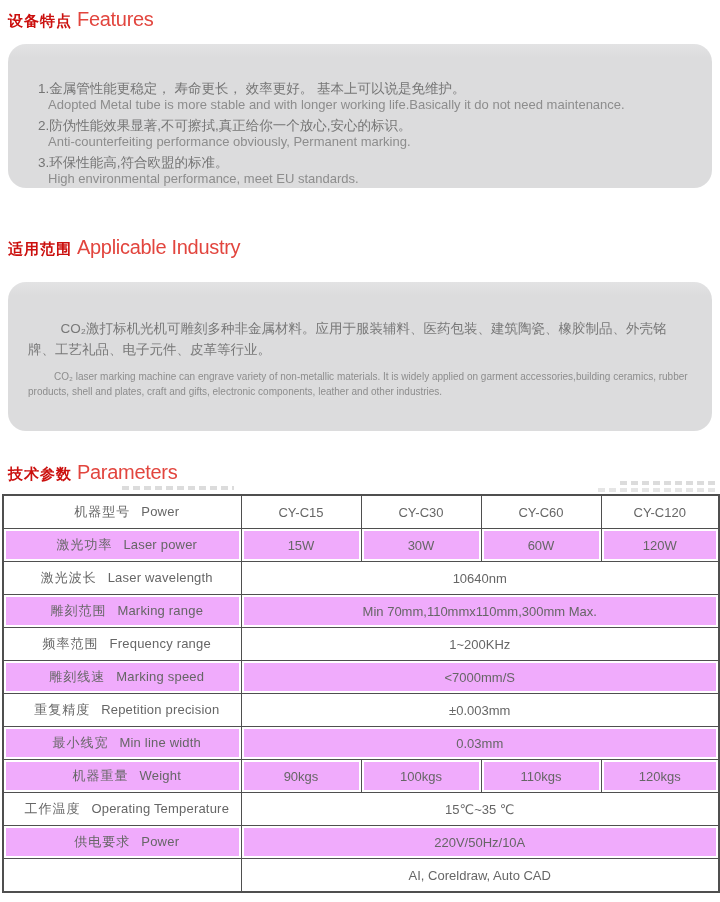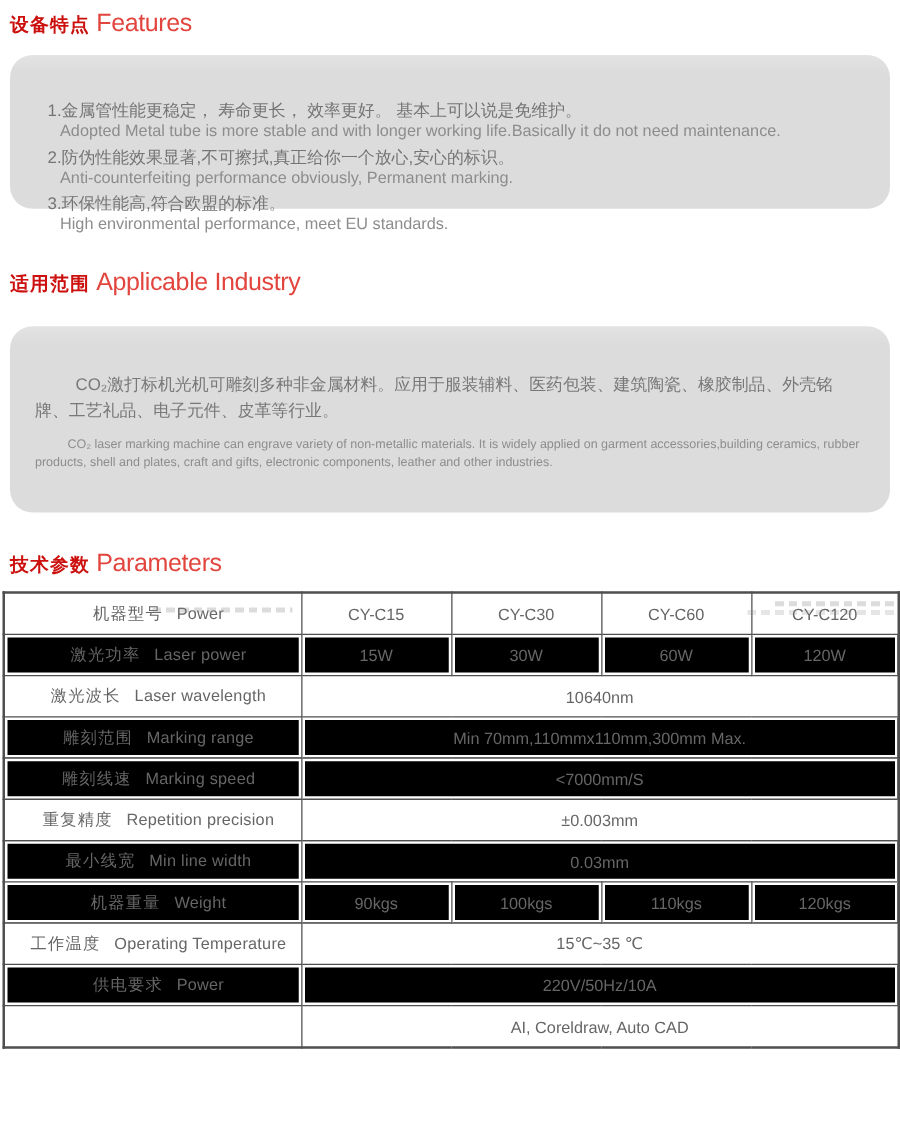--- a/index.html
+++ b/index.html
@@ -21,21 +21,21 @@
 
   
   .gray-box {
     margin-left: 8px;
     width: 704px;
     box-sizing: border-box;
     background: linear-gradient(180deg, #e3e3e4 0px, #dcdcdd 14px);
     border-radius: 18px;
     font-size: 13px;
   }
-  #features-box { height: 123px; padding: 37px 18px 0 30px; }
+  #features-box { height: 144px; padding: 37px 18px 0 30px; }
   .feat-item { margin-bottom: 6px; }
   .feat-zh { color: #757575; line-height: 16px; font-size: 13.5px; }
   .feat-en { color: #8d8d8d; line-height: 15px; padding-left: 10px; }
 
   #industry-box { height: 149px; padding: 36px 22px 0 20px; }
   .para-zh {
     margin: 0; color: #787878; font-size: 13.5px;
     line-height: 21px; text-indent: 2.4em;
   }
   .para-en {
@@ -58,21 +58,21 @@
     color: #666666;
     text-align: center;
     vertical-align: middle;
     overflow: hidden;
     white-space: nowrap;
   }
   td.label-cell { text-align: left; padding-left: 10px; color: #4f4f4f; }
   .lz { margin-right: 11px; letter-spacing: 1px; }
   .le { letter-spacing: 0.2px; }
   tr.shaded td {
-    background-color: #000000;
+    background-color: #f0abfc;
     box-shadow: inset 0 0 0 2px #ffffff;
   }
 
   
   .wm {
     position: absolute; height: 4px; opacity: 0.30;
     background: repeating-linear-gradient(90deg, #8a8a8a 0 7px, transparent 7px 11px);
   }
   #wm-left  { left: 122px; top: 486px; width: 112px; }
   #wm-right { left: 620px; top: 481px; width: 96px; }
@@ -149,20 +149,26 @@
         <span class="lz">激光波长</span><span class="le">Laser wavelength</span>
       </td>
       <td colspan="4">10640nm</td>
     </tr>
     <tr class="shaded">
       <td class="label-cell">
         <span class="lz">雕刻范围</span><span class="le">Marking range</span>
       </td>
       <td colspan="4">Min 70mm,110mmx110mm,300mm Max.</td>
     </tr>
+    <tr>
+      <td class="label-cell">
+        <span class="lz">频率范围</span><span class="le">Frequency range</span>
+      </td>
+      <td colspan="4">1~200KHz</td>
+    </tr>
     <tr class="shaded">
       <td class="label-cell">
         <span class="lz">雕刻线速</span><span class="le">Marking speed</span>
       </td>
       <td colspan="4">&lt;7000mm/S</td>
     </tr>
     <tr>
       <td class="label-cell">
         <span class="lz">重复精度</span><span class="le">Repetition precision</span>
       </td>

